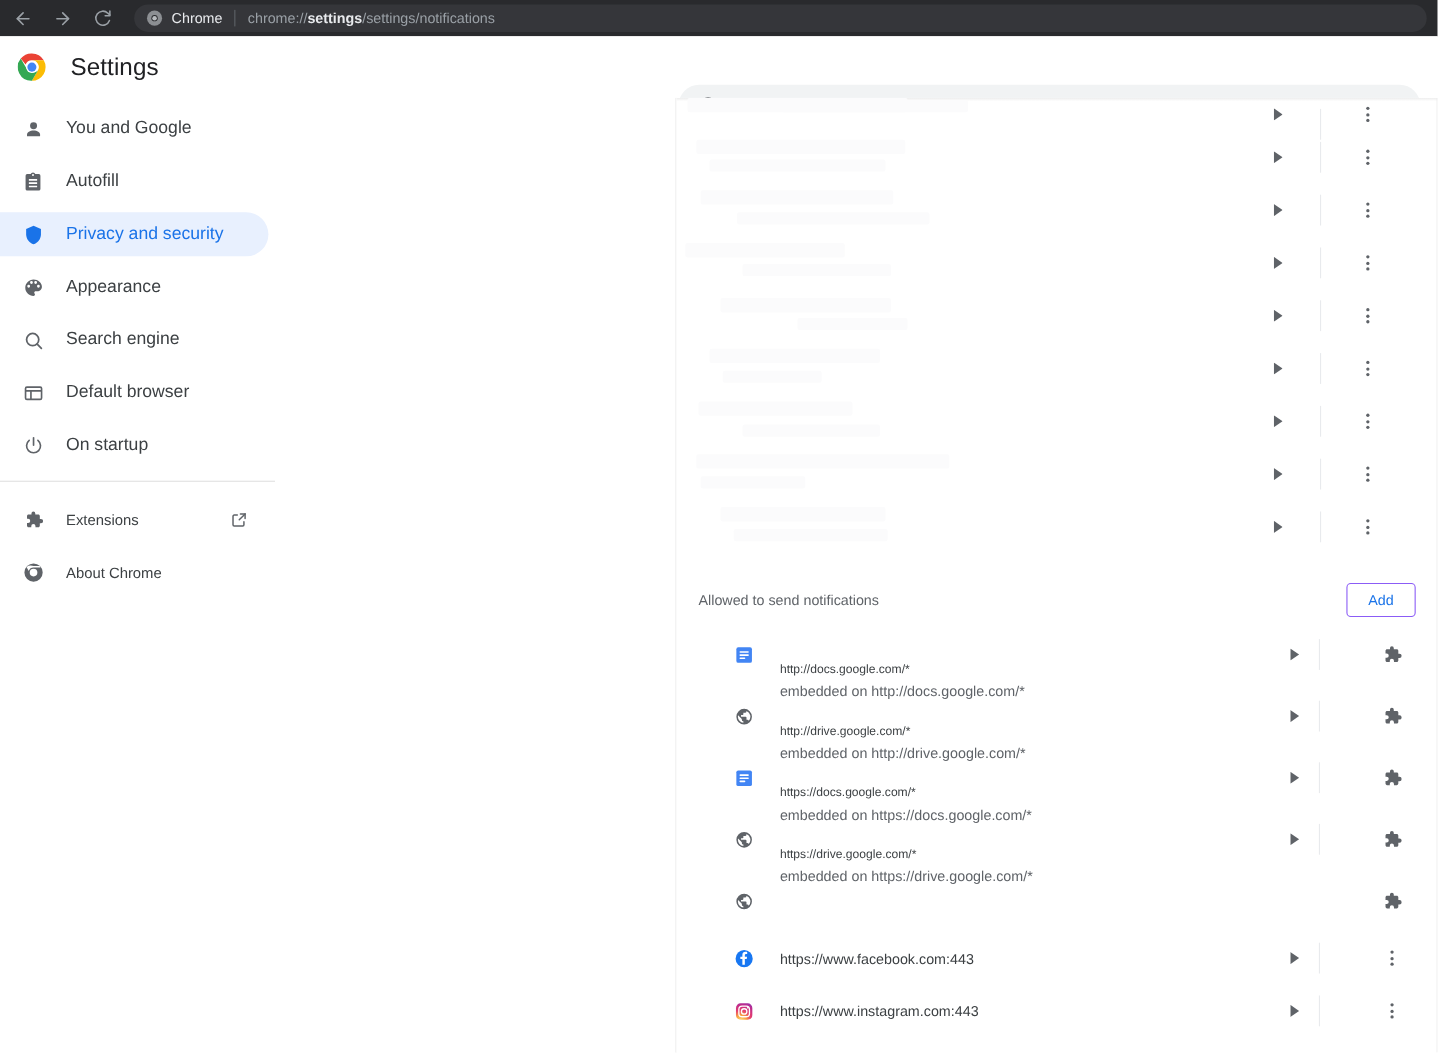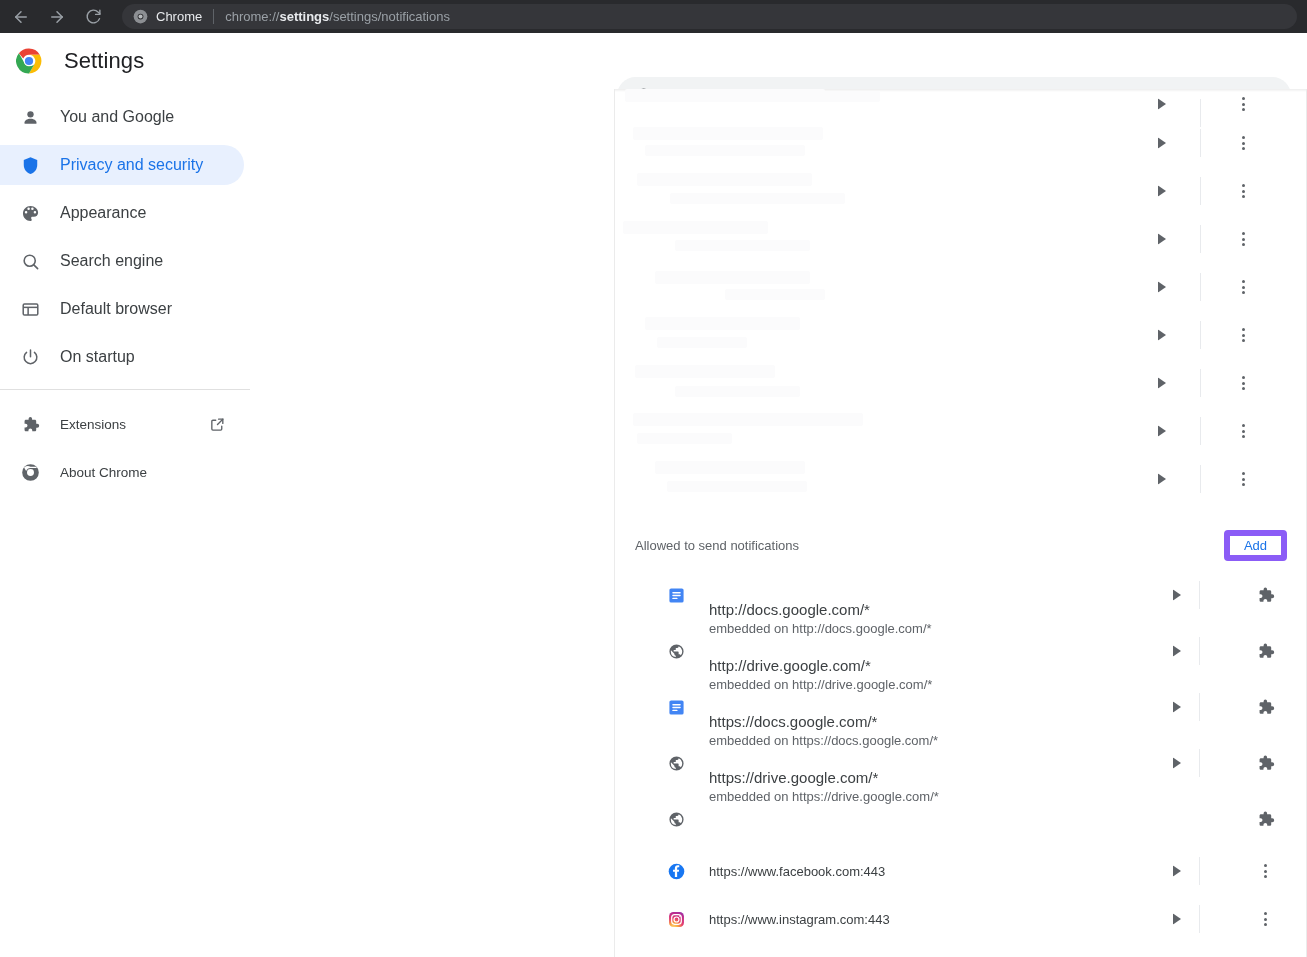--- a/index.html
+++ b/index.html
@@ -187,42 +187,42 @@
   .allowed-head {
     position: absolute;
     left: 20px; top: 441px;
     width: 652px;
     display: flex; align-items: center;
   }
   .allowed-label { font-size: 13px; color: #5f6368; }
   .add-btn {
     margin-left: auto;
     width: 63px; height: 31px;
-    border: 6px solid #8b5cf6; border-radius: 4px;
+    border: 1px solid #8b5cf6; border-radius: 4px;
     background: #fff; color: #1a73e8;
     font-size: 13px; font-family: "Liberation Sans", sans-serif;
     cursor: pointer;
     display: flex; align-items: center; justify-content: center;
     font-weight: 500;
     text-align: center;
   }
 
   .site-list { position: absolute; left: 0; top: 478px; width: 100%; }
   .site-row {
     position: relative;
     height: 56px;
     display: flex; align-items: center;
     padding-left: 52px;
   }
   .site-favicon {
     width: 18px; height: 18px; flex: 0 0 18px;
     display: flex; align-items: center; justify-content: center;
   }
   .site-texts { margin-left: 24px; display: flex; flex-direction: column; gap: 2px; }
-  .site-origin { font-size: 15px; color: #3c4043; line-height: 17px; margin-top: 47px; }
+  .site-origin { font-size: 11px; color: #3c4043; line-height: 17px; margin-top: 47px; }
   .site-embedded { font-size: 13px; color: #5f6368; line-height: 17px; }
   .site-single { font-size: 13px; color: #3c4043; }
   .row-arrow {
     position: absolute; right: 126px; top: 50%;
     transform: translateY(-50%); color: #5f6368; display: flex;
   }
   .row-divider {
     position: absolute; right: 107px; top: 14px;
     width: 1px; height: 28px; background: #e8eaed;
   }
@@ -307,20 +307,28 @@
     <div class="menu-item">
       <span class="mi-icon">
           <svg width="19" height="19" viewBox="0 0 24 24" fill="currentColor">
             <circle cx="12" cy="8" r="4"></circle>
             <path d="M12 13.5c-4.2 0-7.5 2.2-7.5 4.6V20h15v-1.9c0-2.4-3.3-4.6-7.5-4.6z"></path>
           </svg>
         </span>
       <span class="mi-label">You and Google</span>
     </div>
 
+    <div class="menu-item">
+      <span class="mi-icon">
+          <svg width="18" height="18" viewBox="0 0 24 24" fill="currentColor">
+            <path d="M19 3h-4.2A3 3 0 0 0 12 1a3 3 0 0 0-2.8 2H5a2 2 0 0 0-2 2v16a2 2 0 0 0 2 2h14a2 2 0 0 0 2-2V5a2 2 0 0 0-2-2zm-7-.2a1.2 1.2 0 1 1 0 2.4 1.2 1.2 0 0 1 0-2.4zM17 19H7v-2h10zm0-4H7v-2h10zm0-4H7V9h10z"></path>
+          </svg>
+        </span>
+      <span class="mi-label">Autofill</span>
+    </div>
 
     <div class="menu-item selected">
       <span class="mi-icon">
           <svg width="19" height="19" viewBox="0 0 24 24" fill="currentColor">
             <path d="M12 1.5 3.5 5.2v6.1c0 5.3 3.6 10.2 8.5 11.4 4.9-1.2 8.5-6.1 8.5-11.4V5.2z"></path>
           </svg>
         </span>
       <span class="mi-label">Privacy and security</span>
     </div>
 

